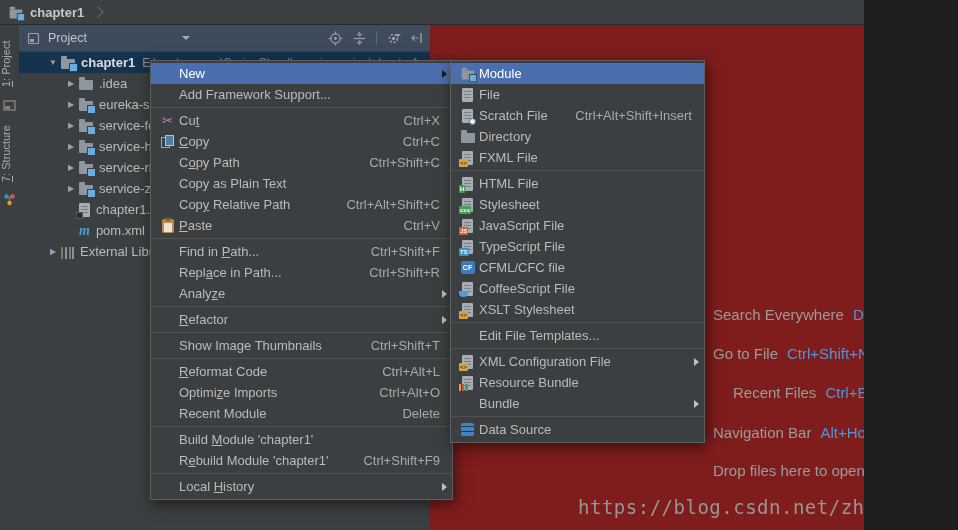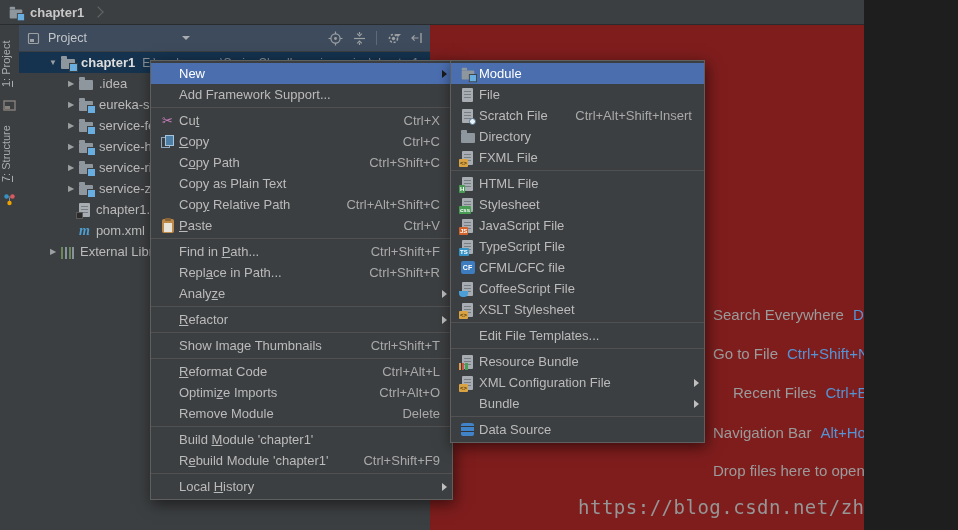--- a/index.html
+++ b/index.html
@@ -322,21 +322,21 @@
         <span><u>R</u>eformat Code</span>
         <span class="mshort">Ctrl+Alt+L</span>
     </div>
     <div class="mrow">
       <span class="mic"></span>
         <span>Optimi<u>z</u>e Imports</span>
         <span class="mshort">Ctrl+Alt+O</span>
     </div>
     <div class="mrow">
       <span class="mic"></span>
-        <span>Remove Module</span>
+        <span>Recent Module</span>
         <span class="mshort">Delete</span>
     </div>
     <div class="msep"></div>
     <div class="mrow">
       <span class="mic"></span>
         <span>Build <u>M</u>odule 'chapter1'</span>
     </div>
     <div class="mrow">
       <span class="mic"></span>
         <span>R<u>e</u>build Module 'chapter1'</span>
@@ -443,35 +443,35 @@
     </div>
     <div class="msep"></div>
     <div class="mrow">
       <span class="mic"></span>
         <span>Edit File Templates...</span>
     </div>
     <div class="msep"></div>
     <div class="mrow">
       <span class="mic">
           <span class="ic file">
+            <span class="badge bg-amber">&lt;&gt;</span>
+          </span>
+        </span>
+      <span>XML Configuration File</span>
+        <span class="marrow"></span>
+    </div>
+    <div class="mrow">
+      <span class="mic">
+          <span class="ic file">
             <span class="barsbadge"></span>
           </span>
         </span>
       <span>Resource Bundle</span>
     </div>
     <div class="mrow">
-      <span class="mic">
-          <span class="ic file">
-            <span class="badge bg-amber">&lt;&gt;</span>
-          </span>
-        </span>
-      <span>XML Configuration File</span>
-        <span class="marrow"></span>
-    </div>
-    <div class="mrow">
       <span class="mic"></span>
         <span>Bundle</span>
         <span class="marrow"></span>
     </div>
     <div class="msep"></div>
     <div class="mrow">
       <span class="mic">
           <span class="ic db"></span>
         </span>
       <span>Data Source</span>

